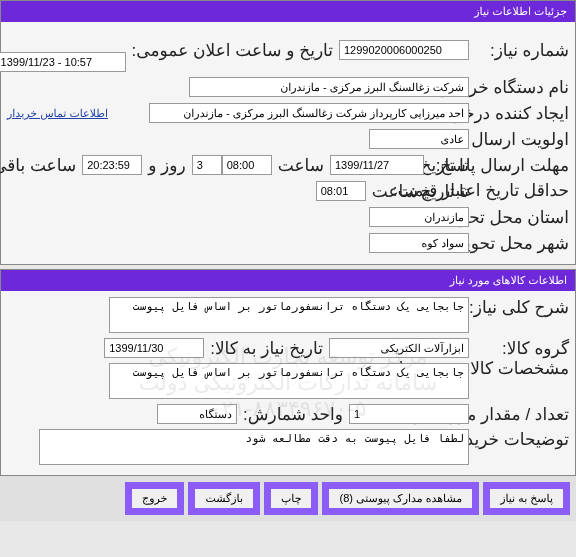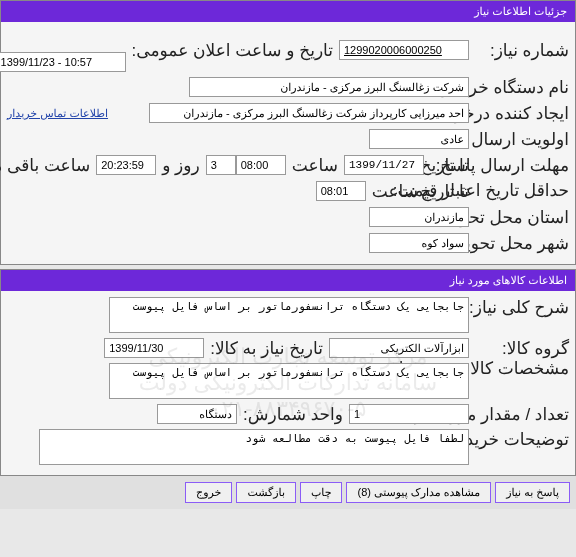--- a/index.html
+++ b/index.html
@@ -81,37 +81,37 @@
 }
 .button-bar {
   display: flex;
   gap: 4px;
   padding: 6px;
   background: #e0e0e0;
   justify-content: flex-start;
 }
 .btn {
   background: #f0f0f0;
-  border: 1px solid #8b5cf6;
+  border: 7px solid #8b5cf6;
   padding: 3px 10px;
   font-size: 11px;
   cursor: pointer;
   font-family: Tahoma, Arial, sans-serif;
 }
 </style>
 </head>
 <body>
 
 <div class="panel">
   <div class="panel-header">جزئیات اطلاعات نیاز</div>
   <div class="panel-body">
 
     <div class="row">
       <span class="label label-main">شماره نیاز:</span>
-      <input class="field field-ltr" style="width: 130px; text-decoration: underline;" value="1299020006000250">
+      <input class="field field-ltr" style="width: 130px;" value="1299020006000250">
       <span class="label label-inline">تاریخ و ساعت اعلان عمومی:</span>
       <input class="field field-ltr" style="width: 130px; margin-top: 24px;" value="1399/11/23 - 10:57">
     </div>
 
     <div class="row">
       <span class="label label-main">نام دستگاه خریدار:</span>
       <input class="field" style="width: 280px;" value="شرکت زغالسنگ البرز مرکزی - مازندران">
     </div>
 
     <div class="row">
@@ -122,21 +122,21 @@
     </div>
 
     <div class="row">
       <span class="label label-main">اولویت ارسال :</span>
       <input class="field" style="width: 100px;" value="عادی">
     </div>
 
     <div class="row">
       <span class="label label-main">مهلت ارسال پاسخ:</span>
       <span class="label" style="width:45px">تا تاریخ :</span>
-      <input class="field field-ltr" style="width: 80px; font-family: Liberation Mono, monospace;" value="1399/11/27">
+      <input class="field field-ltr" style="width: 94px;" value="1399/11/27">
       <span class="label label-inline">ساعت</span>
       <input class="field field-ltr" style="width: 50px;" value="08:00">
       <span style="width:20px"></span>
       <input class="field field-ltr" style="width: 30px;" value="3">
       <span class="label label-inline">روز و</span>
       <input class="field field-ltr" style="width: 60px;" value="20:23:59">
       <span class="label label-inline">ساعت باقی مانده</span>
     </div>
 
     <div class="row">

